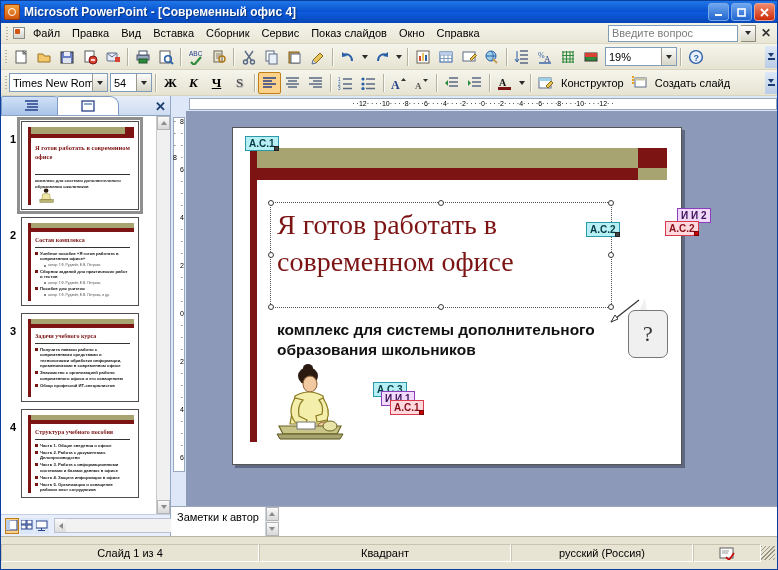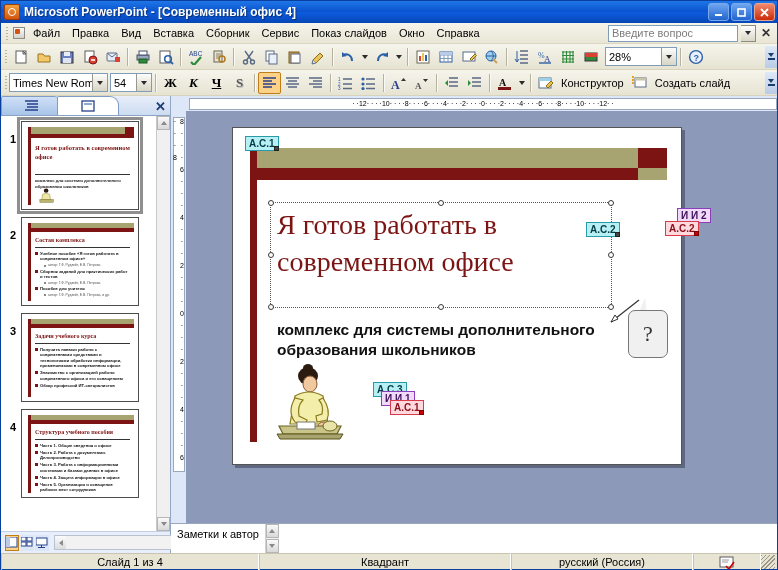--- a/index.html
+++ b/index.html
@@ -279,21 +279,21 @@
   .vbtn.on{border-color:#c07e17;background:#fcd28a;}
   .vdrag{
     margin-left:4px;height:15px;flex:0 0 200px;background:#f2f2f2;
     border:1px solid #b9c2cf;display:flex;justify-content:space-between;align-items:center;
   }
   .vnub{width:11px;height:13px;background:linear-gradient(180deg,#fbfbfb,#dcdcdc);
     display:flex;align-items:center;justify-content:center;}
 
   
   .statusbar{
-    height:16px;background:#e8e4d4;border-top:1px solid #b9b4a0;
+    height:33px;background:#e8e4d4;border-top:1px solid #b9b4a0;
     display:flex;align-items:center;flex:none;font-size:11px;color:#000;
   }
   .stcell{
     height:18px;display:flex;align-items:center;justify-content:center;
     border:1px solid; border-color:#c9c4b0 #fff #fff #c9c4b0;
   }
   .grip-res{
     width:14px;height:14px;margin-left:auto;margin-right:2px;
     background:
       repeating-linear-gradient(135deg, #9a9584 0 1px, transparent 1px 3px);
@@ -508,21 +508,21 @@
           <path d="M3 2 v12 M6.5 2 v12 M10 2 v12 M13 2 v12 M2 3 h12 M2 6.5 h12 M2 10 h12 M2 13 h12" stroke="#2f8a3c" stroke-width="1.1"></path>
         </svg>
     </div>
     <div class="tbtn">
       <svg width="16" height="16">
           <rect x="2" y="4" width="12" height="8" fill="#2f8a3c" stroke="#333"></rect>
           <rect x="2" y="4" width="12" height="4" fill="#d94233"></rect>
         </svg>
     </div>
     <div class="combo" style="width:72px;margin-left:3px">
-      <span class="txt">28%</span>
+      <span class="txt">19%</span>
       <span class="arw">
           <span class="arwdn"></span>
         </span>
     </div>
     <div class="sep"></div>
     <div class="tbtn">
       <svg width="16" height="16">
           <circle cx="8" cy="8" r="6.4" fill="#e8f0fb" stroke="#2b5fa8" stroke-width="1.4"></circle>
           <text x="5.5" y="11.5" font-size="9" font-family="Liberation Sans" font-weight="bold" fill="#2b5fa8">?</text>
         </svg>

